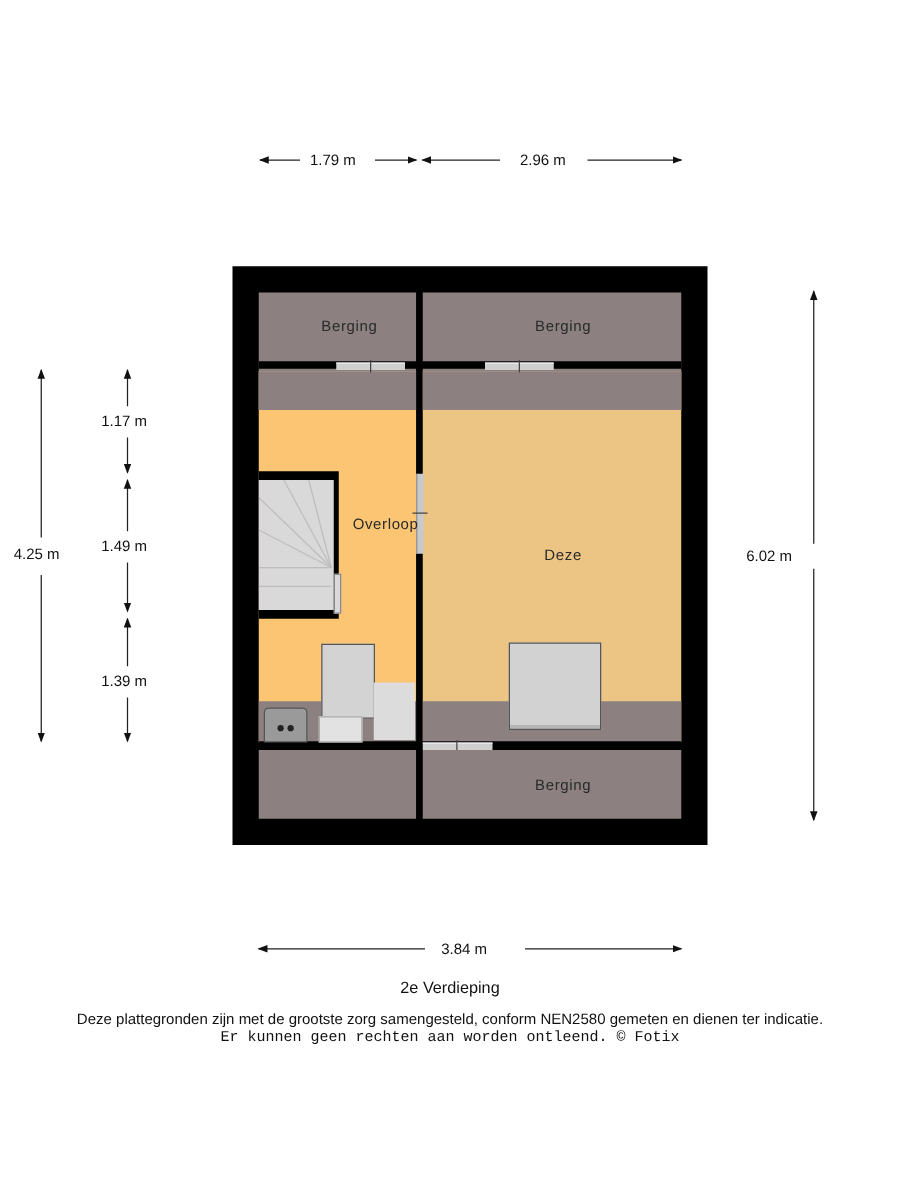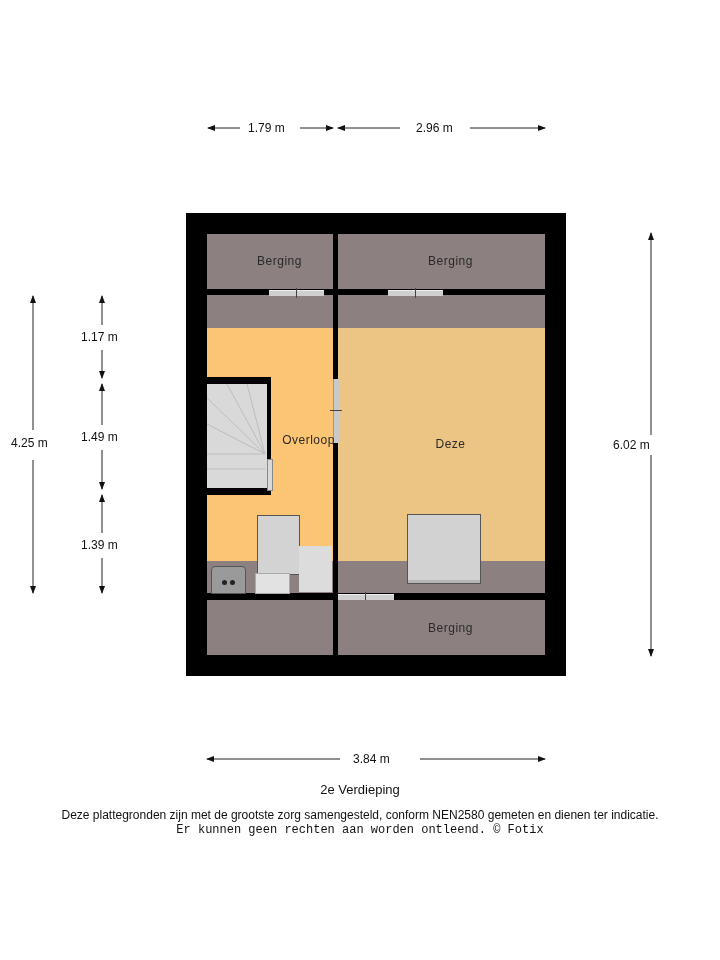--- a/index.html
+++ b/index.html
@@ -44,21 +44,21 @@
   </g>
 </svg>
 
 <span class="dim-label" style="left:245px;top:121px">1.79 m</span>
 <span class="dim-label" style="left:413px;top:121px">2.96 m</span>
 <span class="dim-label" style="left:350px;top:752px">3.84 m</span>
 <span class="dim-label" style="left:8px;top:436px">4.25 m</span>
 <span class="dim-label" style="left:78px;top:330px">1.17 m</span>
 <span class="dim-label" style="left:78px;top:430px">1.49 m</span>
 <span class="dim-label" style="left:78px;top:538px">1.39 m</span>
-<span class="dim-label" style="left:610px;top:438px">6.02 m</span>
+<span class="dim-label" style="left:594px;top:438px">6.02 m</span>
 
 <div class="abs" style="left:186px;top:213px;width:380px;height:463px;background:#000;">
 
   <div class="abs" style="left:21px;top:21px;width:126px;height:94px;background:#8c8180;"></div>
   <div class="abs" style="left:152px;top:21px;width:207px;height:94px;background:#8c8180;"></div>
 
   <div class="abs" style="left:21px;top:84px;width:126px;height:297px;background:#fbc574;"></div>
 
   <div class="abs" style="left:152px;top:84px;width:207px;height:297px;background:#ecc585;"></div>
 
@@ -111,19 +111,19 @@
   <div class="abs" style="left:25px;top:353px;width:33px;height:26px;background:#9a9a9a;border:1px solid #555;border-radius:4px 4px 0 0;">
     <div class="abs" style="left:10px;top:13px;width:5px;height:5px;border-radius:50%;background:#222;"></div>
     <div class="abs" style="left:18px;top:13px;width:5px;height:5px;border-radius:50%;background:#222;"></div>
   </div>
 
   <div class="abs" style="left:221px;top:301px;width:72px;height:68px;background:#d2d2d2;border:1px solid #555;box-shadow:inset 0 -3px 0 #b5b5b5;"></div>
 </div>
 
 <span class="room-label" style="left:270px;top:261px">Berging</span>
 <span class="room-label" style="left:441px;top:261px">Berging</span>
-<span class="room-label" style="left:299px;top:440px">Overloop</span>
+<span class="room-label" style="left:299px;top:419px">Overloop</span>
 <span class="room-label" style="left:441px;top:444px">Deze</span>
 <span class="room-label" style="left:441px;top:628px">Berging</span>
 
 <div class="title">2e Verdieping</div>
 <div class="disc" style="top:808px;left:15px;width:690px;">Deze plattegronden zijn met de grootste zorg samengesteld, conform NEN2580 gemeten en dienen ter indicatie.</div>
 <div class="disc" style="top:823px;left:15px;width:690px;font-family:Liberation Mono, monospace;">Er kunnen geen rechten aan worden ontleend. © Fotix</div>
 
 </body></html>

